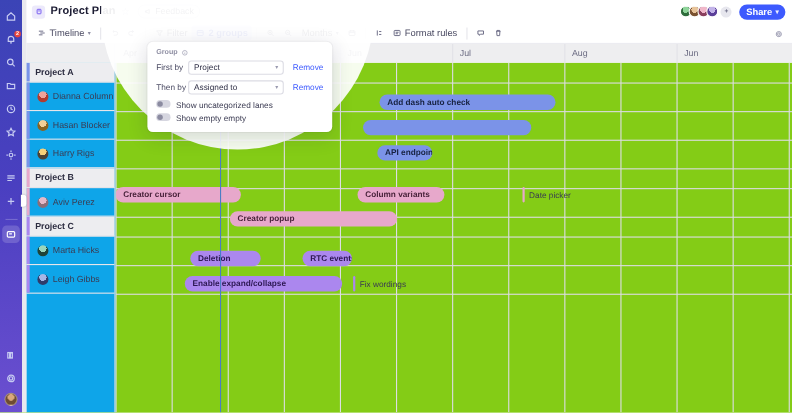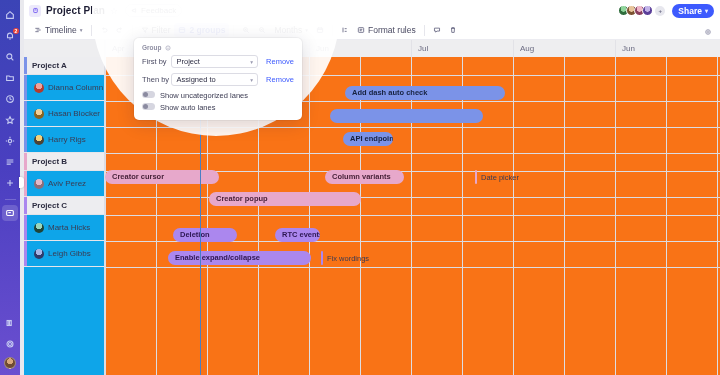--- a/index.html
+++ b/index.html
@@ -142,21 +142,21 @@
   .rv1 { background: radial-gradient(circle at 50% 30%, #f0a39b 0 38%, #b23b2e 39% 100%); }
   .rv2 { background: radial-gradient(circle at 50% 30%, #f2cf96 0 38%, #8a6320 39% 100%); }
   .rv3 { background: radial-gradient(circle at 50% 30%, #f5d27a 0 38%, #4d4335 39% 100%); }
   .rv4 { background: radial-gradient(circle at 50% 30%, #e3b9c8 0 38%, #8d6d78 39% 100%); }
   .rv5 { background: radial-gradient(circle at 50% 30%, #9ad6bc 0 38%, #1f4438 39% 100%); }
   .rv6 { background: radial-gradient(circle at 50% 30%, #a8b6e6 0 38%, #2f3b6b 39% 100%); }
 
   
   .gridpane {
     position: absolute; left: 105px; top: 57px; right: 0; bottom: 0;
-    background: #f97316; z-index: 8; overflow: hidden;
+    background: #84cc16; z-index: 8; overflow: hidden;
   }
   .vline { position: absolute; top: 0; bottom: 0; width: 1px; background: #dddde3; }
   .hline { position: absolute; left: 0; right: 0; height: 1px; background: #dcdce2; }
   .today { position: absolute; top: 0; bottom: 0; width: 1.3px; background: #4a7ec4; z-index: 14; }
   .bar {
     position: absolute; height: 14px; border-radius: 7px; z-index: 12;
     font-size: 7.5px; font-weight: 600; line-height: 14px;
     padding-left: 7px; white-space: nowrap; overflow: hidden; cursor: pointer;
   }
   .bar.blue  { background: #7b93e8; color: #16213f; }
@@ -529,15 +529,15 @@
     </div>
     <div class="pop-remove">Remove</div>
   </div>
 
   <div class="pop-toggle">
     <div class="sw"></div>
     <span>Show uncategorized lanes</span>
   </div>
   <div class="pop-toggle">
     <div class="sw"></div>
-    <span>Show auto lanes</span>
+    <span>Show empty empty</span>
   </div>
 </div>
 
 </body></html>

